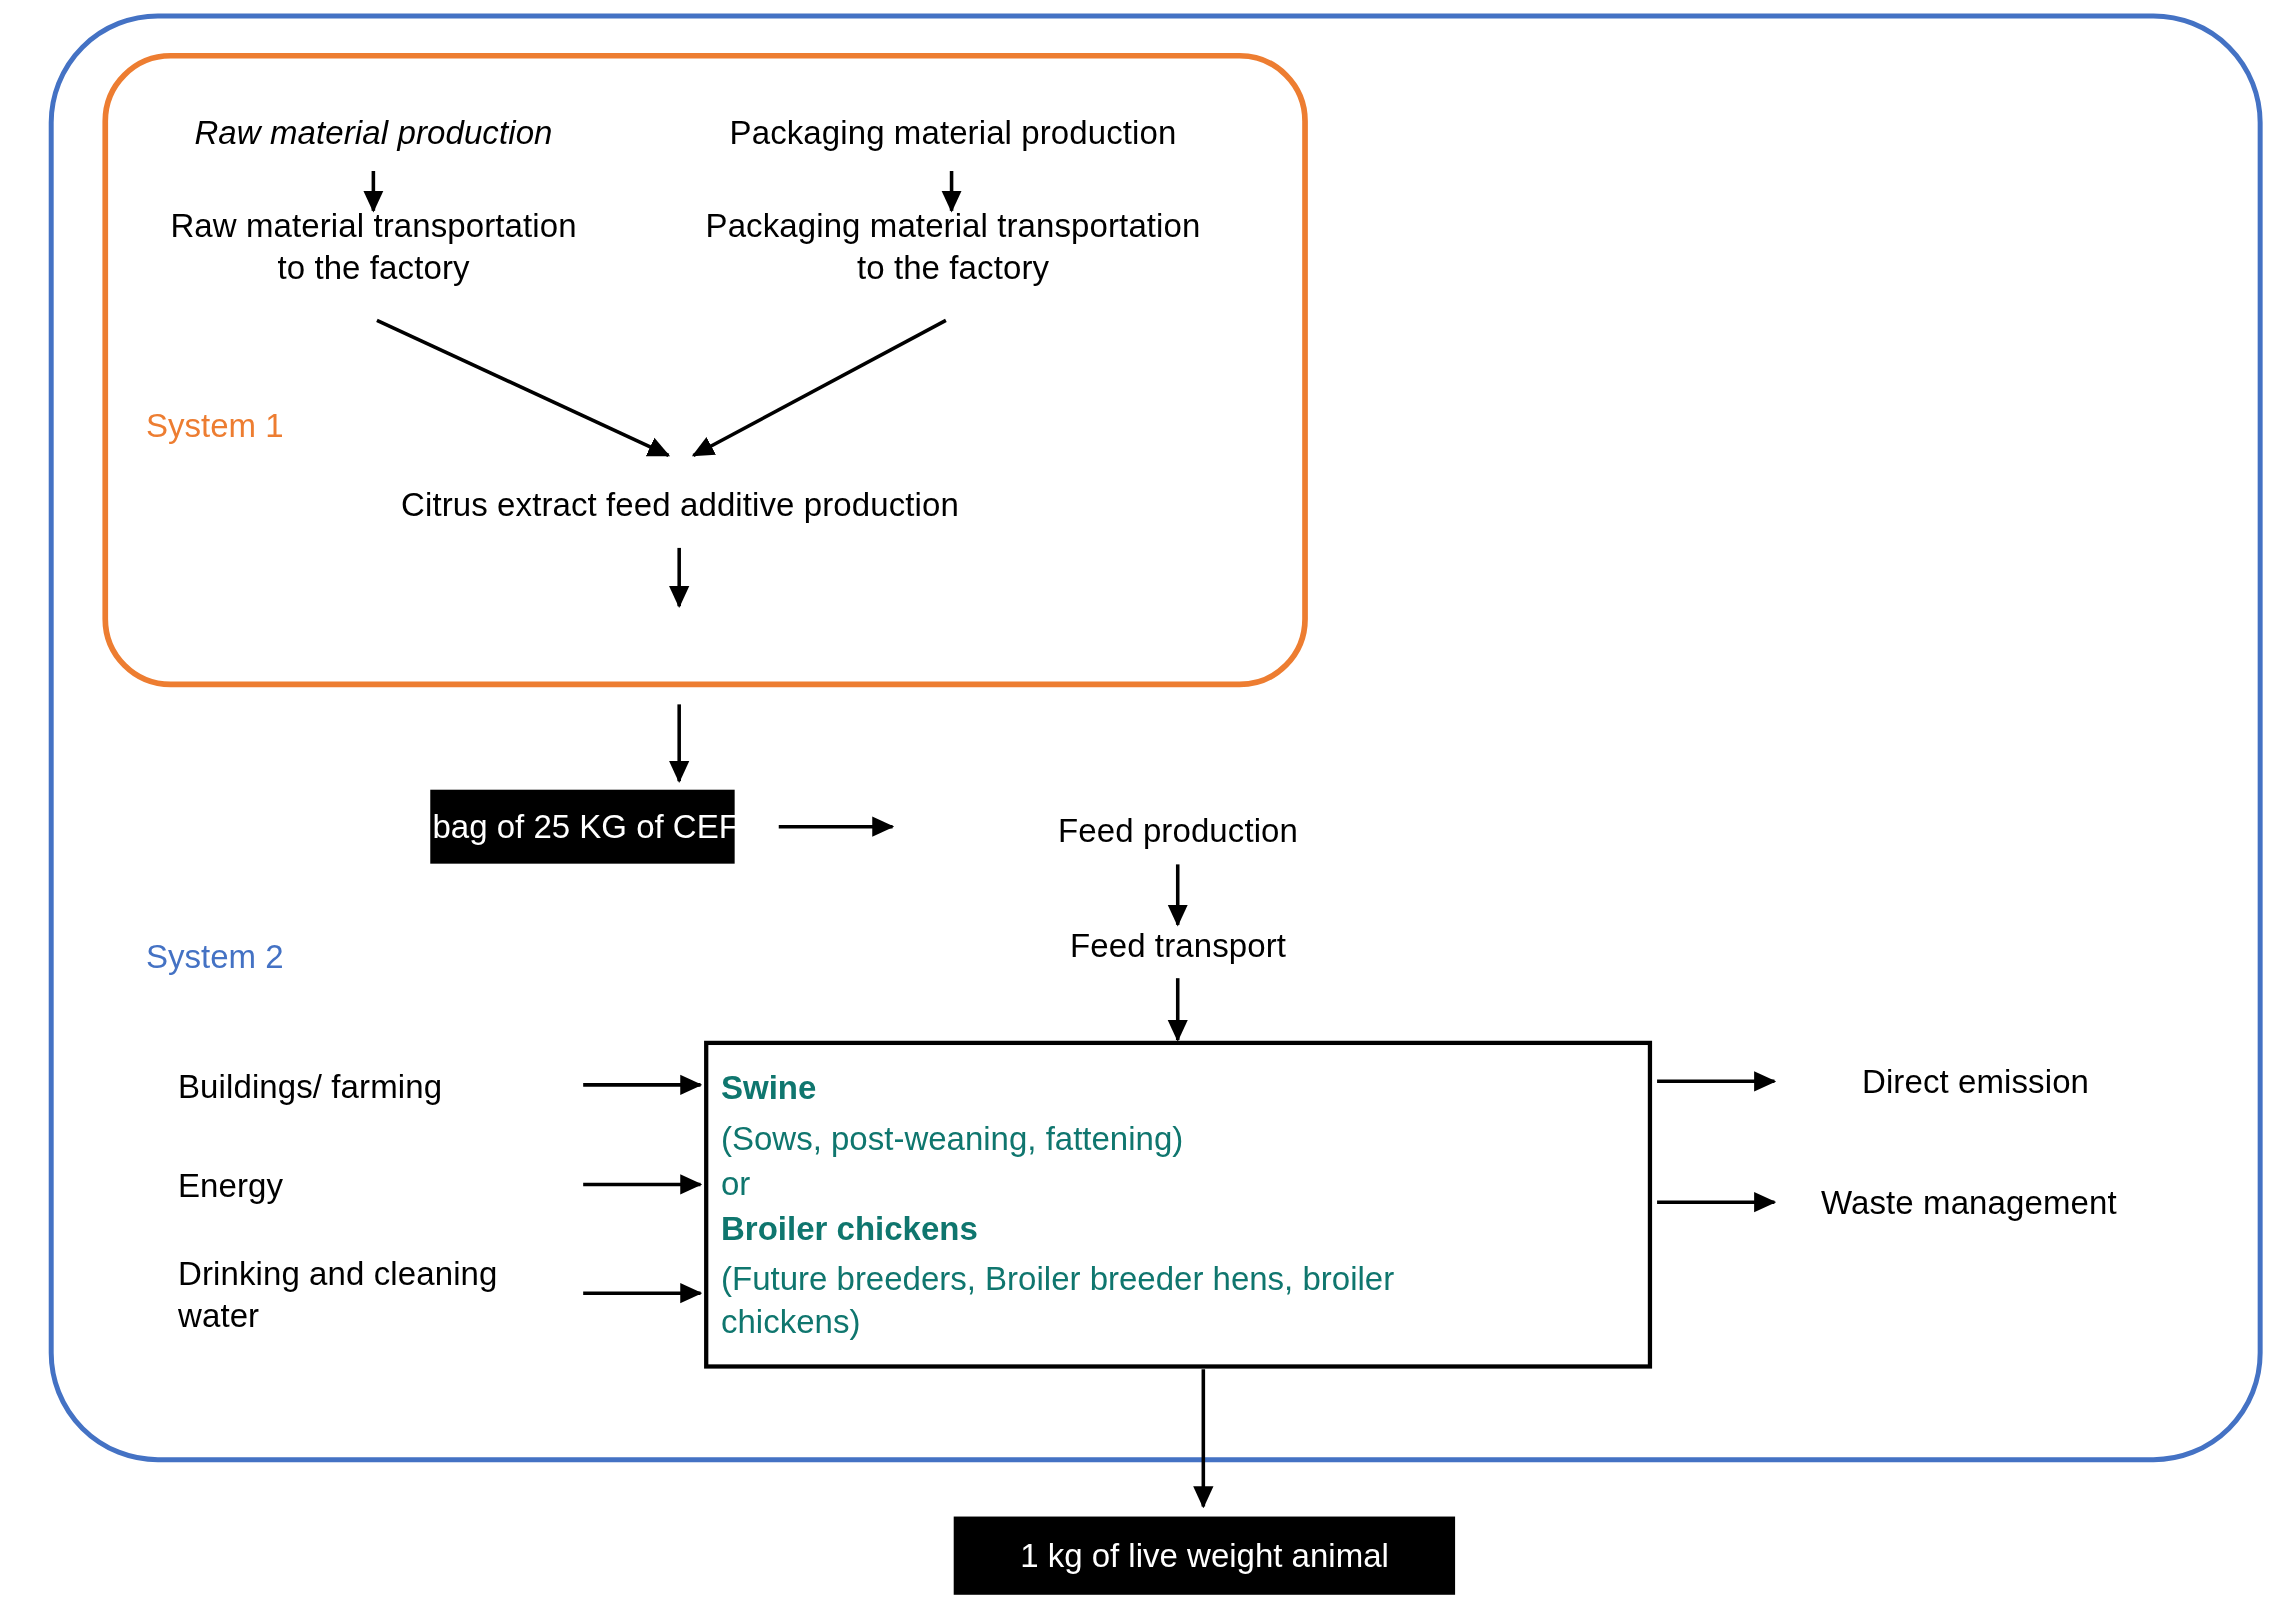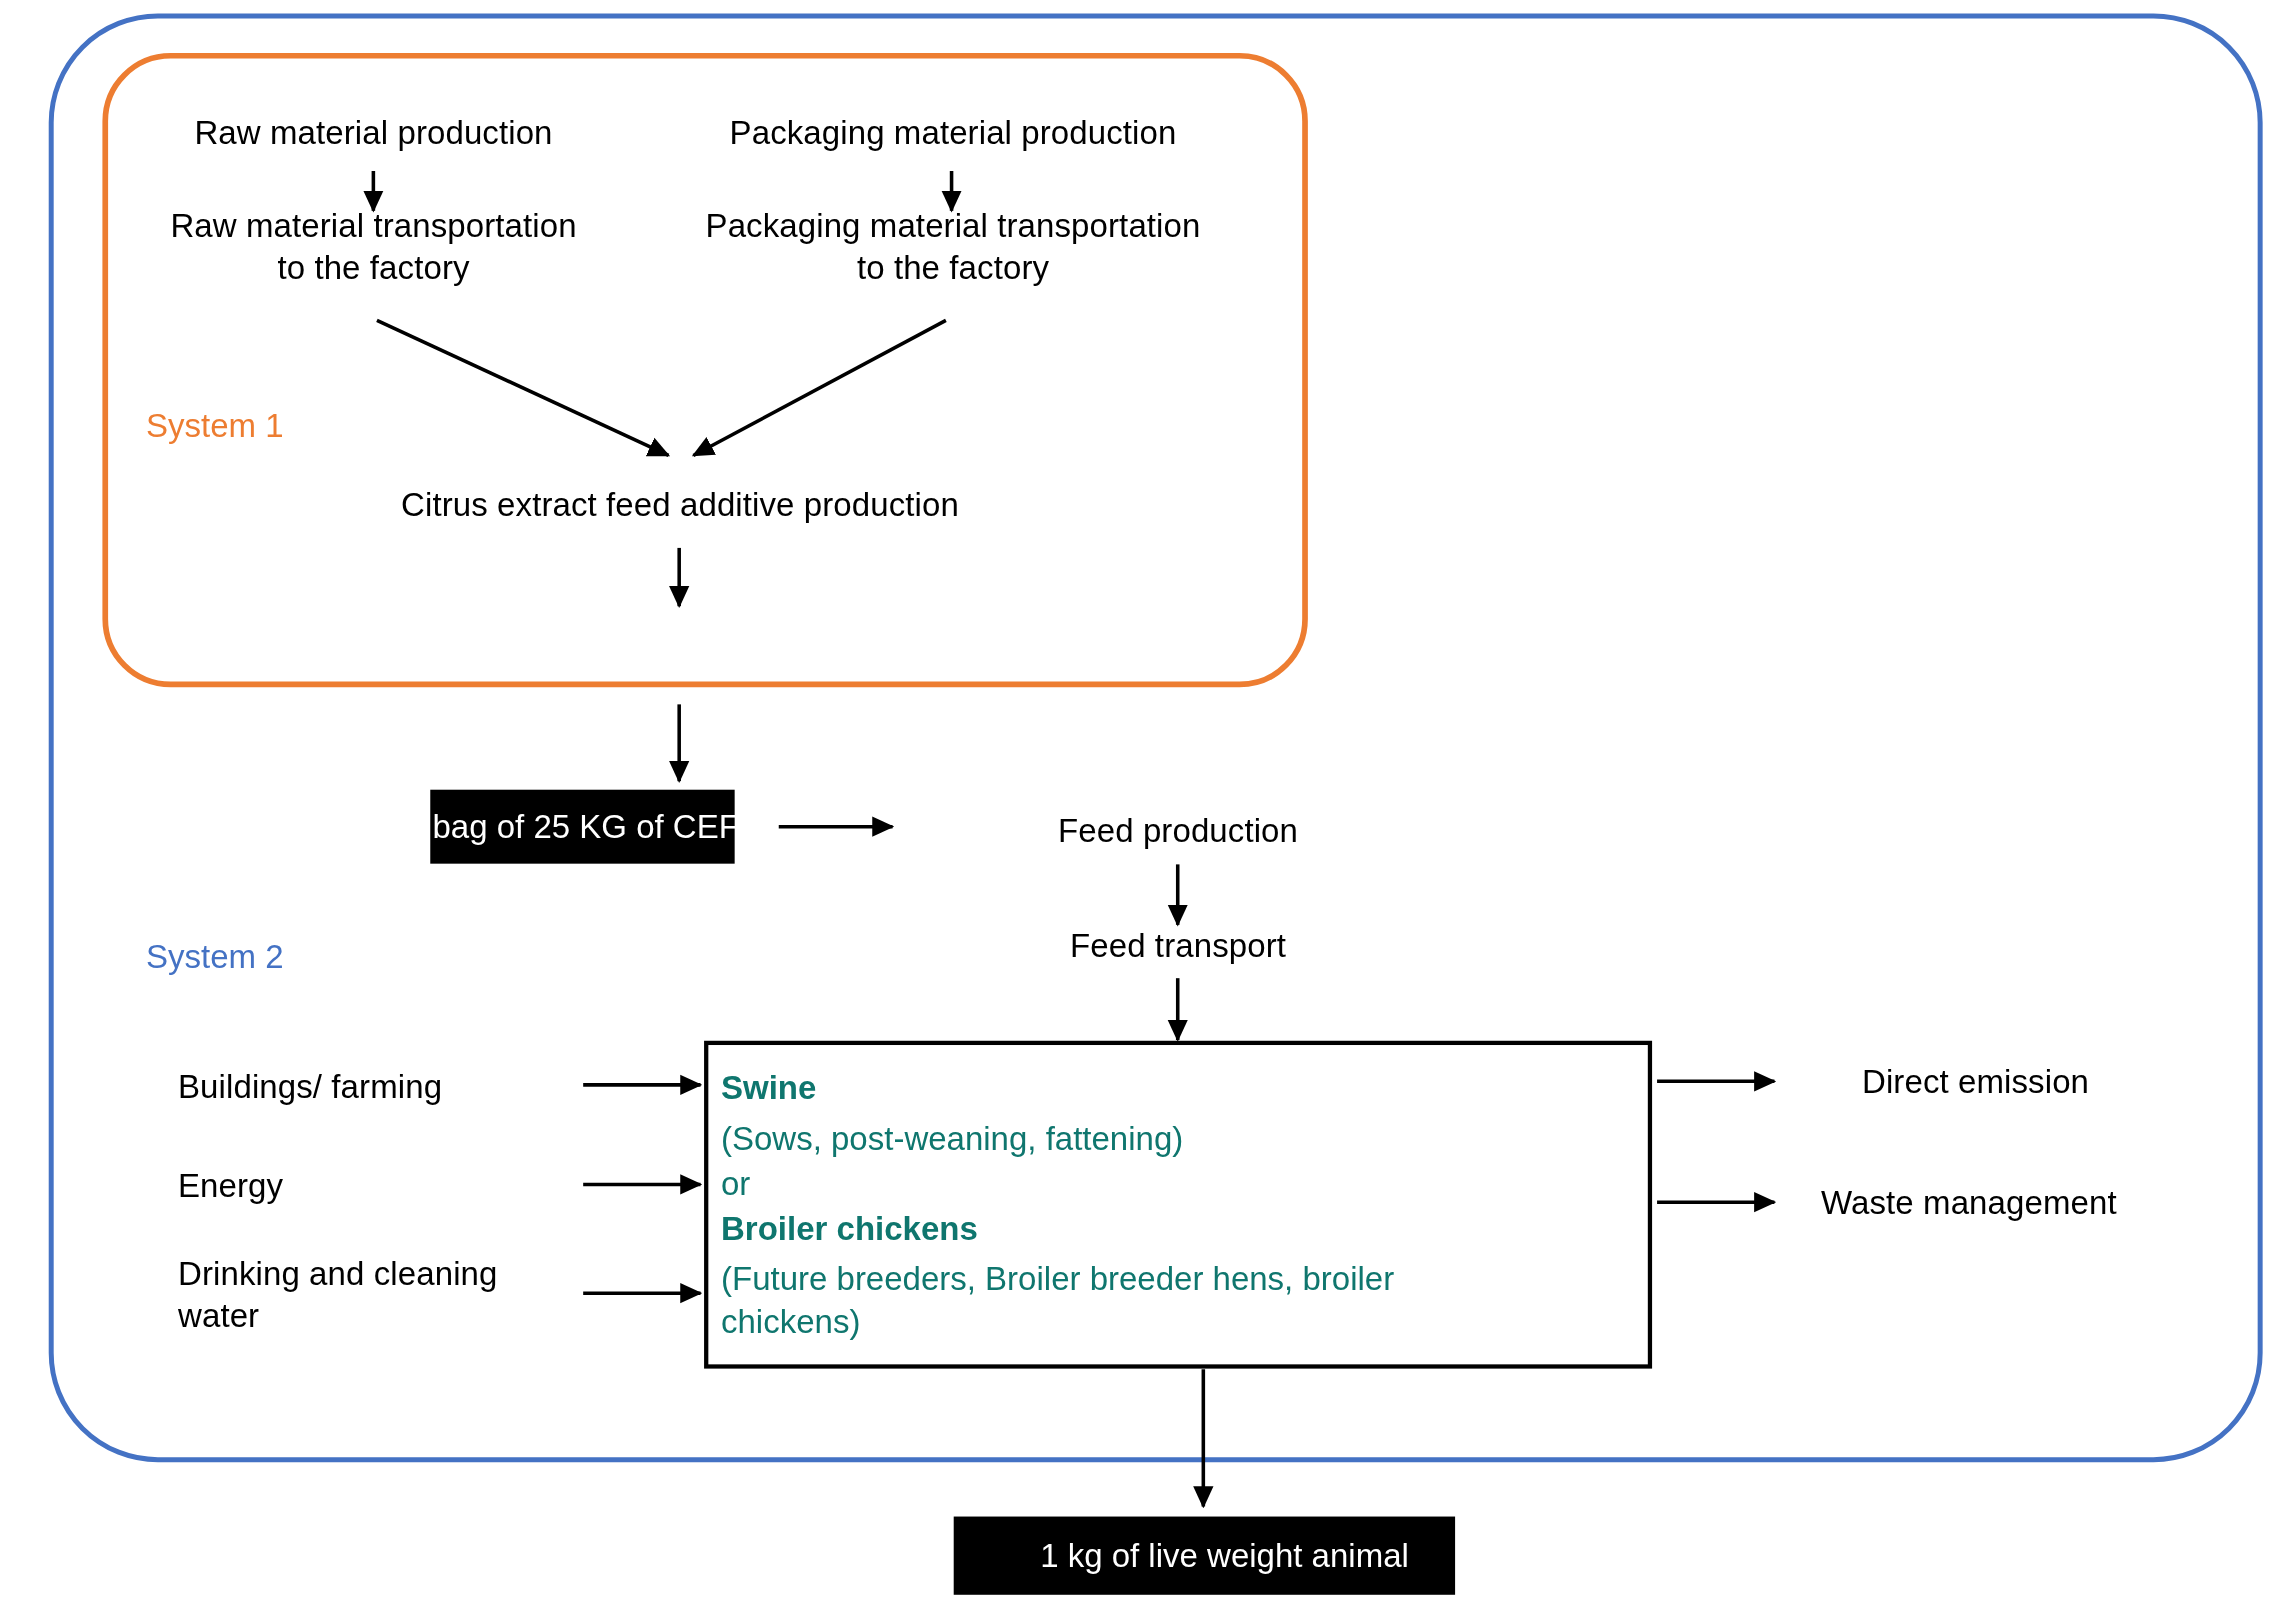--- a/index.html
+++ b/index.html
@@ -113,21 +113,21 @@
 
     <line x1="1692" y1="1925" x2="1692" y2="2118" stroke="#000" stroke-width="5" marker-end="url(#ah)"></line>
 
     <rect x="1341" y="2132" width="705" height="110" fill="#000000"></rect>
   </svg>
 
   <div class="sys-label sys1" style="left:146px; top:407px;">System 1</div>
 
   <div class="sys-label sys2" style="left:146px; top:938px;">System 2</div>
 
-  <div class="node" style="left:89px; top:112px; width:569px;">Raw material production</div>
+  <div class="node" style="left:89px; top:112px; width:569px;font-style:italic;">Raw material production</div>
 
   <div class="node" style="left:89px; top:205px; width:569px;">Raw material transportation
 to the factory</div>
 
   <div class="node" style="left:647px; top:112px; width:612px;">Packaging material production</div>
 
   <div class="node" style="left:647px; top:205px; width:612px;">Packaging material transportation
 to the factory</div>
 
   <div class="node" style="left:253px; top:484px; width:854px;">Citrus extract feed additive production</div>
@@ -150,16 +150,16 @@
 
   <div class="node" style="left:1821px; top:1182px; width:469px; text-align:left;">Waste management</div>
 
   <div class="animal-box-text bold" style="left:721px; top:1067px; width:915px;">Swine</div>
   <div class="animal-box-text" style="left:721px; top:1118px; width:915px;">(Sows, post-weaning, fattening)</div>
   <div class="animal-box-text" style="left:721px; top:1163px; width:915px;">or</div>
   <div class="animal-box-text bold" style="left:721px; top:1208px; width:915px;">Broiler chickens</div>
   <div class="animal-box-text" style="left:721px; top:1258px; width:915px;">(Future breeders, Broiler breeder hens, broiler
 chickens)</div>
 
-  <div class="blackbox-label" style="left:954px; top:1517px; width:501px; height:78px;padding-left:20px;">1 kg of live weight animal</div>
+  <div class="blackbox-label" style="left:954px; top:1517px; width:501px; height:78px;">1 kg of live weight animal</div>
 
 </div>
 
 
 </body></html>

